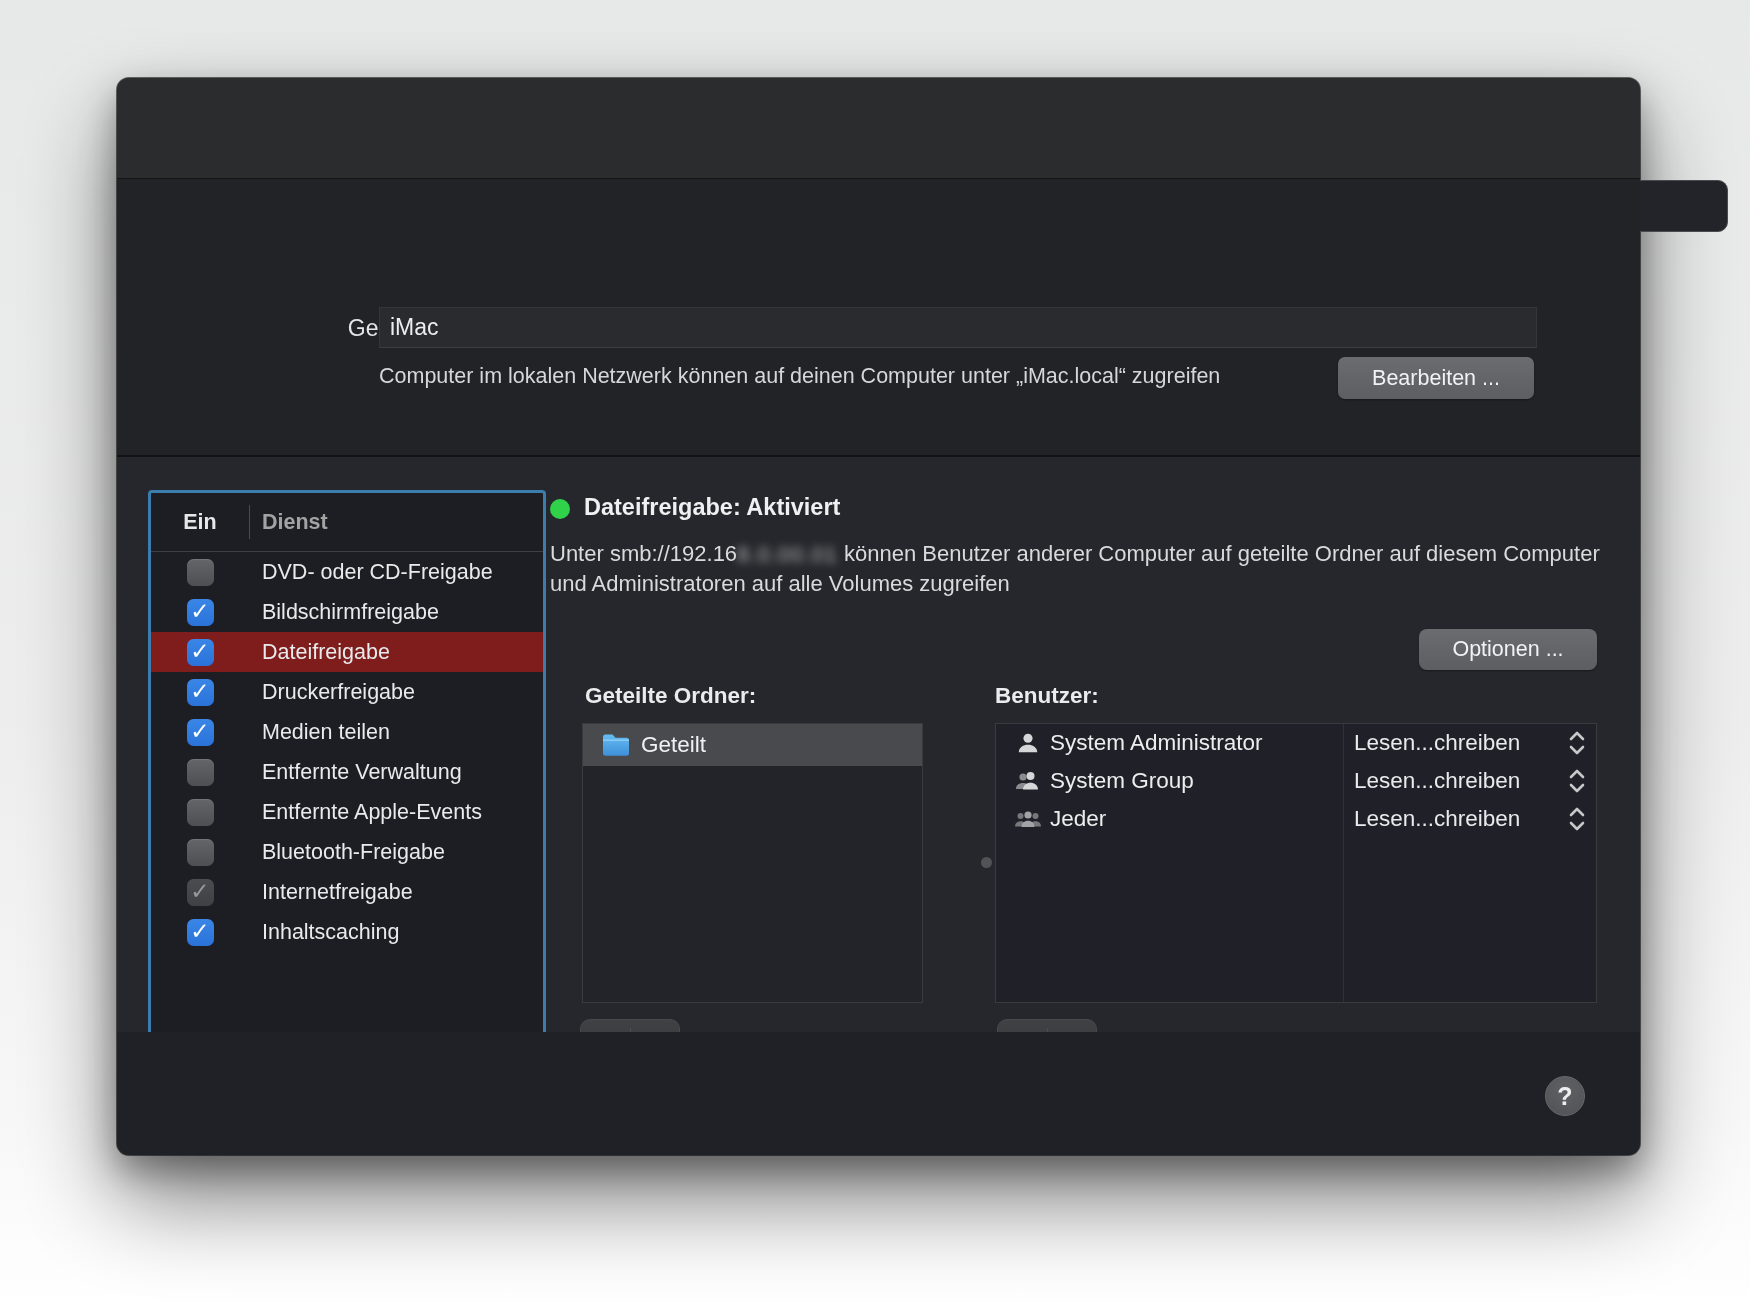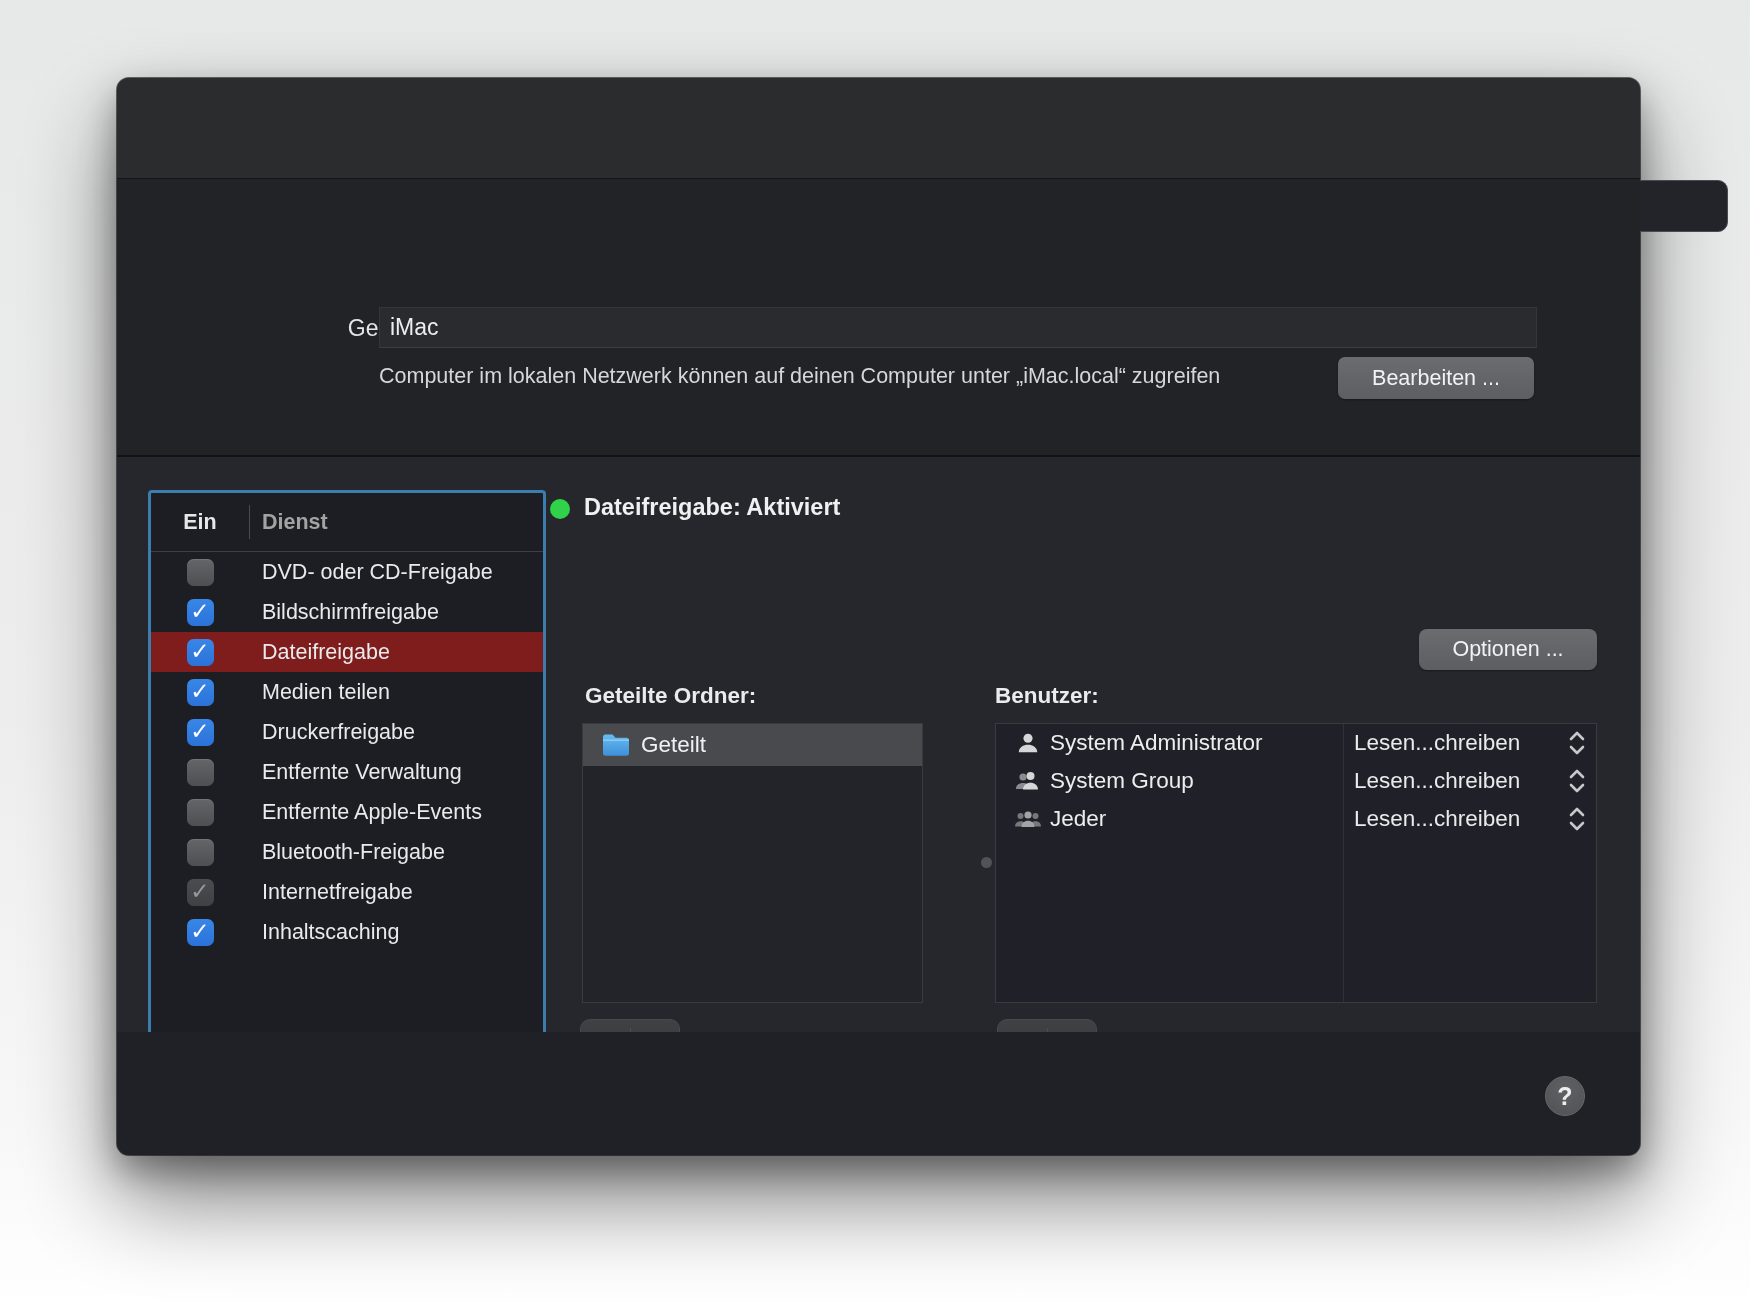--- a/index.html
+++ b/index.html
@@ -239,27 +239,27 @@
         <div class="svc-row" data-selected="true">
           <span class="cb-cell">
               <span class="cb" data-state="checked"></span>
             </span>
           <span class="svc-label">Dateifreigabe</span>
         </div>
         <div class="svc-row" data-selected="false">
           <span class="cb-cell">
               <span class="cb" data-state="checked"></span>
             </span>
+          <span class="svc-label">Druckerfreigabe</span>
+        </div>
+        <div class="svc-row" data-selected="false">
+          <span class="cb-cell">
+              <span class="cb" data-state="checked"></span>
+            </span>
           <span class="svc-label">Medien teilen</span>
-        </div>
-        <div class="svc-row" data-selected="false">
-          <span class="cb-cell">
-              <span class="cb" data-state="checked"></span>
-            </span>
-          <span class="svc-label">Druckerfreigabe</span>
         </div>
         <div class="svc-row" data-selected="false">
           <span class="cb-cell">
               <span class="cb" data-state="unchecked"></span>
             </span>
           <span class="svc-label">Entfernte Verwaltung</span>
         </div>
         <div class="svc-row" data-selected="false">
           <span class="cb-cell">
               <span class="cb" data-state="unchecked"></span>
@@ -281,20 +281,21 @@
         <div class="svc-row" data-selected="false">
           <span class="cb-cell">
               <span class="cb" data-state="checked"></span>
             </span>
           <span class="svc-label">Inhaltscaching</span>
         </div>
       </div>
 
       <span class="status-dot"></span>
       <div class="status-title">Dateifreigabe: Aktiviert</div>
+      <div class="status-desc"><span>Unter smb://192.16</span><span class="redacted">8.0.00.01</span><span> können Benutzer anderer Computer auf geteilte Ordner auf diesem Computer und Administratoren auf alle Volumes zugreifen</span></div>
       <button class="btn options-btn">Optionen ...</button>
 
       <div class="folders-label">Geteilte Ordner:</div>
       <div class="folders-list">
         <div class="folder-row" data-selected="true">
           <span>
             <svg width="30" height="26" viewBox="0 0 30 26">
               <defs>
                 <linearGradient id="fg" x1="0" y1="0" x2="0" y2="1">
                   <stop offset="0" stop-color="#67bdf2"></stop>

